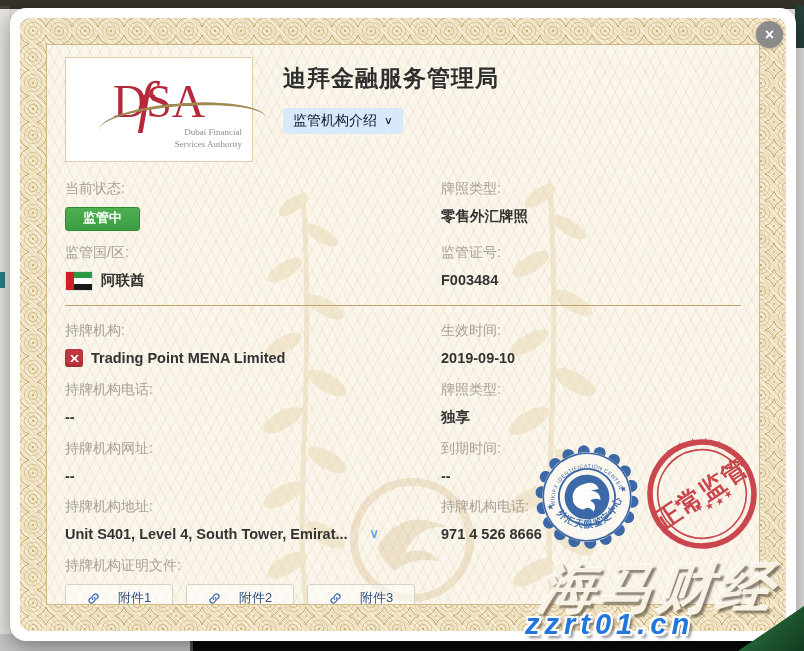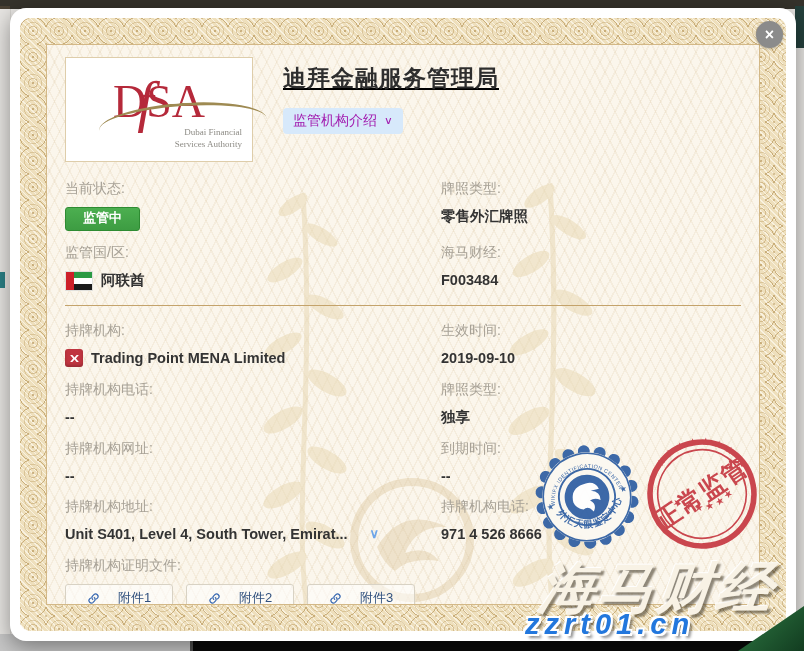--- a/index.html
+++ b/index.html
@@ -42,24 +42,24 @@
   .logo-box{width:186px;height:103px;background:#fff;border:1px solid #decdaa;flex:none;
     display:flex;flex-direction:column;align-items:center;justify-content:center;position:relative;}
   .logo-letters{position:relative;font-family:"Liberation Serif", serif;color:#b5293a;line-height:1;
     display:flex;align-items:flex-end;margin-top:4px;}
   .logo-letters .ld{font-size:46px;}
   .logo-letters .lf{font-size:58px;font-style:italic;margin:0 -7px -6px -9px;font-weight:300;}
   .logo-arc{position:absolute;left:-14px;top:30px;width:168px;height:40px;border-radius:50%;
     border-top:3px solid #9e8a52;transform:rotate(-4deg);}
   .logo-sub{align-self:flex-end;margin:2px 10px 0 0;font-family:"Liberation Serif", serif;
     font-size:9px;color:#8d8b85;text-align:right;line-height:1.3;}
-  .hdr-right{padding-top:6px;text-decoration:underline;}
+  .hdr-right{padding-top:6px;}
   .page-title{font-size:23px;font-weight:bold;color:#2e2e2e;letter-spacing:1px;margin:0;}
   .intro-btn{margin-top:14px;display:inline-flex;align-items:center;gap:7px;background:#d7e9fb;
-    color:#a21caf;font-size:14px;padding:4px 10px;border-radius:4px;cursor:pointer;}
+    color:#0f172a;font-size:14px;padding:4px 10px;border-radius:4px;cursor:pointer;}
   .intro-btn .chev{font-size:12px;transform:scaleY(.85);}
 
   
   .fields{display:grid;grid-template-columns:1.22fr 1fr;column-gap:10px;margin:18px 2px 0 2px;position:relative;z-index:3;}
   .field{margin-bottom:13px;}
   .lbl{font-size:14px;color:#a7a196;margin-bottom:9px;}
   .val{font-size:14.5px;font-weight:bold;color:#333;display:flex;align-items:center;gap:8px;line-height:1.3;}
   .divider{grid-column:1 / -1;border-top:1px solid #c4a36b;margin:1px 0 16px 0;}
 
   .badge{display:inline-block;background:linear-gradient(#4caf50,#3d9c42);border:1px solid #2e8b32;
@@ -198,21 +198,21 @@
             <div class="val">
               <span class="flag">
                   <span class="bar"></span>
                   <span class="s1"></span>
                   <span class="s3"></span>
                 </span>
               <span>阿联酋</span>
             </div>
           </div>
           <div class="field">
-            <div class="lbl">海马财经:</div>
+            <div class="lbl">监管证号:</div>
             <div class="val">F003484</div>
           </div>
 
           <div class="divider"></div>
 
           <div class="field">
             <div class="lbl">持牌机构:</div>
             <div class="val">
               <span class="xm-logo">
                 <svg width="13" height="13" viewBox="0 0 18 18">

